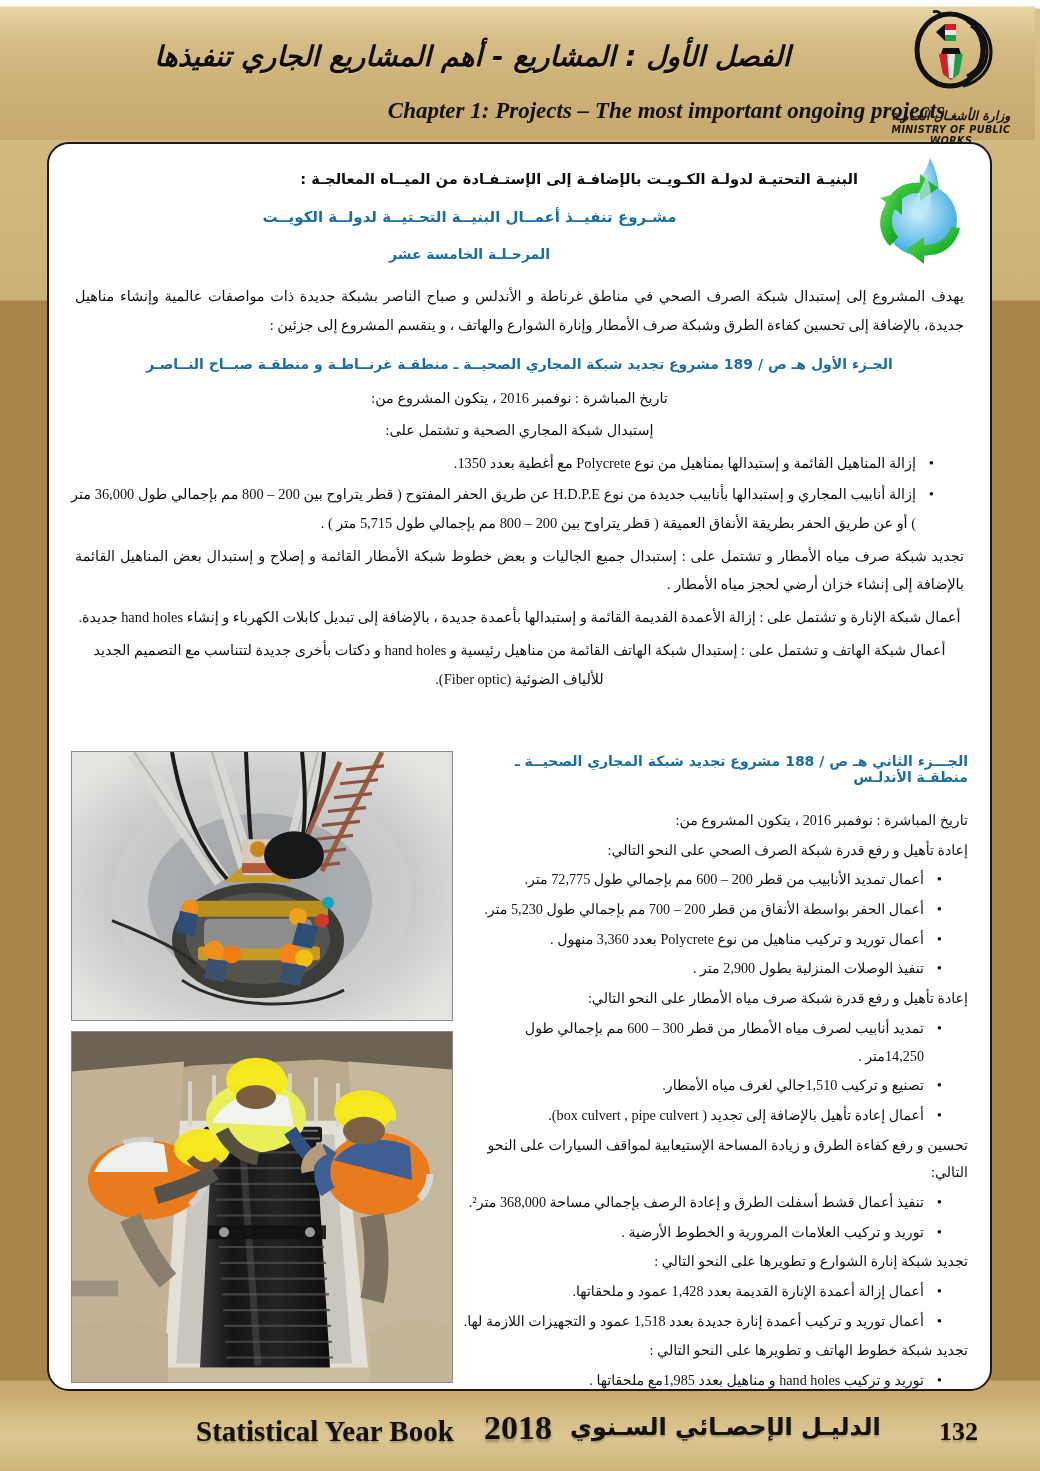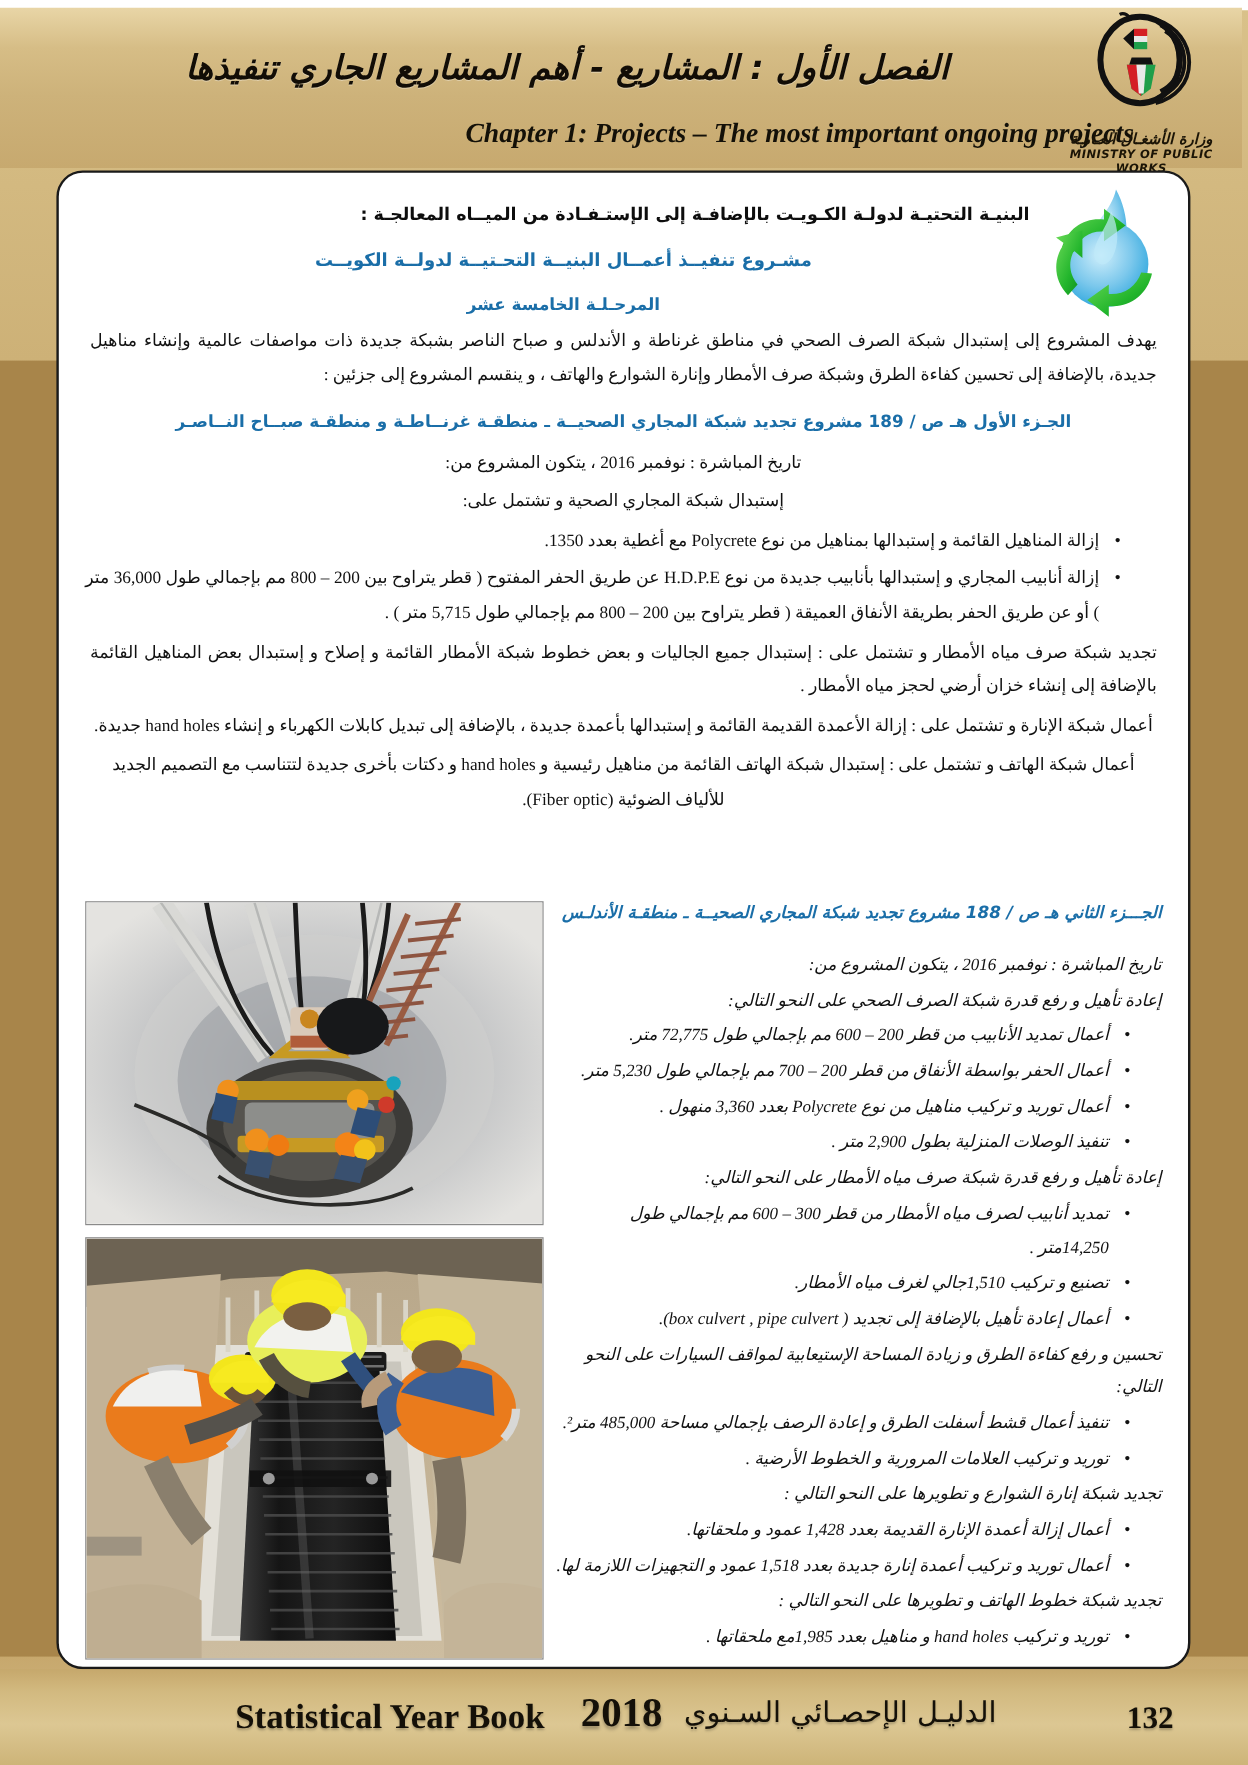--- a/index.html
+++ b/index.html
@@ -77,21 +77,21 @@
   .sub-title{
     direction:rtl;text-align:center;
     font-family:"DejaVu Sans","Liberation Sans",sans-serif;
     font-size:15px;font-weight:bold;color:#1a6ea8;
     margin:14px 100px 0 0;
   }
   .sub-title2{
     direction:rtl;text-align:center;
     font-family:"DejaVu Sans","Liberation Sans",sans-serif;
     font-size:14px;font-weight:bold;color:#1a6ea8;
-    margin:20px 100px 8px 0;
+    margin:20px 100px 20px 0;
   }
   .para{
     direction:rtl;text-align:justify;
     font-family:"Liberation Serif","DejaVu Serif",serif;
     font-size:14.4px;color:#111;line-height:2.0;
     margin:4px 4px 4px 4px;
   }
   .para.center{text-align:center;}
   .blue-head{
     direction:rtl;text-align:center;
@@ -109,21 +109,21 @@
     text-align:justify;margin:0 0 2px 0;padding-right:18px;
   }
   ul.bl li::before{
     content:"\2022";position:absolute;right:0;top:-1px;font-size:15px;color:#111;
   }
   
   .lower{
     position:absolute;left:22px;right:22px;top:603px;bottom:6px;
     display:flex;flex-direction:row-reverse;gap:10px;
   }
-  .lower-text{flex:0 0 505px;padding-top:4px;font-style:italic;}
+  .lower-text{flex:0 0 505px;padding-top:4px;}
   .lower-photos{flex:1 1 auto;display:flex;flex-direction:column;gap:10px;padding-top:4px;}
   .photo{
     width:100%;border:1px solid #8a8a8a;box-sizing:border-box;position:relative;overflow:hidden;
   }
   .photo.p1{height:272px;}
   .photo.p2{height:355px;}
   .lower-text .blue-head{text-align:right;margin:2px 0 22px 0;}
   .lower-text .para{font-size:14.2px;line-height:1.95;text-align:right;margin:2px 0;}
   .lower-text ul.bl{padding-right:26px;}
   .lower-text ul.bl li{font-size:14.2px;line-height:1.95;text-align:right;}
@@ -144,21 +144,21 @@
   }
   .f-year{
     position:absolute;left:484px;top:18px;
     font-family:"Liberation Serif","DejaVu Serif",serif;
     font-size:34px;font-weight:bold;color:#141008;
     text-shadow:0 3px 3px rgba(0,0,0,.3);
   }
   .f-ar{
     position:absolute;left:570px;top:22px;
     font-family:"DejaVu Sans","Liberation Sans",sans-serif;
-    font-size:24px;font-weight:normal;color:#141008;direction:rtl;
+    font-size:24px;font-weight:bold;color:#141008;direction:rtl;
     letter-spacing:-1px;
     text-shadow:0 2px 2px rgba(0,0,0,.22);
   }
   .f-page{
     position:absolute;right:62px;top:26px;
     font-family:"Liberation Serif","DejaVu Serif",serif;
     font-size:26px;font-weight:bold;color:#141008;
     text-shadow:0 2px 2px rgba(0,0,0,.25);
   }
 </style>
@@ -269,21 +269,21 @@
 
           <div class="para">إعادة تأهيل و رفع قدرة شبكة صرف مياه الأمطار على النحو التالي:</div>
           <ul class="bl">
             <li>تمديد أنابيب لصرف مياه الأمطار من قطر  300 – 600 مم بإجمالي طول 14,250متر .</li>
             <li>تصنيع و تركيب 1,510جالي لغرف مياه الأمطار.</li>
             <li>أعمال إعادة تأهيل بالإضافة إلى تجديد ( box culvert , pipe culvert).</li>
           </ul>
 
           <div class="para">تحسين و رفع كفاءة الطرق و زيادة المساحة الإستيعابية لمواقف السيارات على النحو التالي:</div>
           <ul class="bl">
-            <li>تنفيذ أعمال قشط أسفلت الطرق و إعادة الرصف بإجمالي مساحة 485,000 متر².</li>
+            <li>تنفيذ أعمال قشط أسفلت الطرق و إعادة الرصف بإجمالي مساحة 368,000 متر².</li>
             <li>توريد و تركيب العلامات المرورية و الخطوط الأرضية .</li>
           </ul>
 
           <div class="para">تجديد شبكة إنارة الشوارع و تطويرها على النحو التالي :</div>
           <ul class="bl">
             <li>أعمال إزالة أعمدة الإنارة القديمة بعدد 1,428 عمود و ملحقاتها.</li>
             <li>أعمال توريد و تركيب أعمدة إنارة جديدة بعدد 1,518 عمود و التجهيزات اللازمة لها.</li>
           </ul>
 
           <div class="para">تجديد شبكة خطوط الهاتف و تطويرها على النحو التالي :</div>

